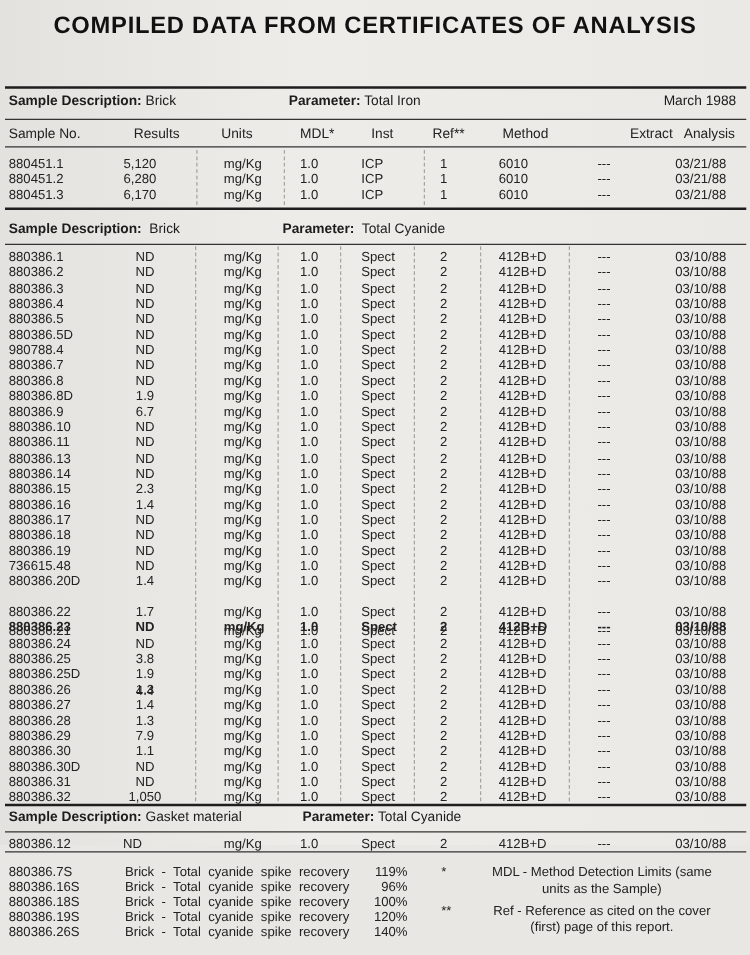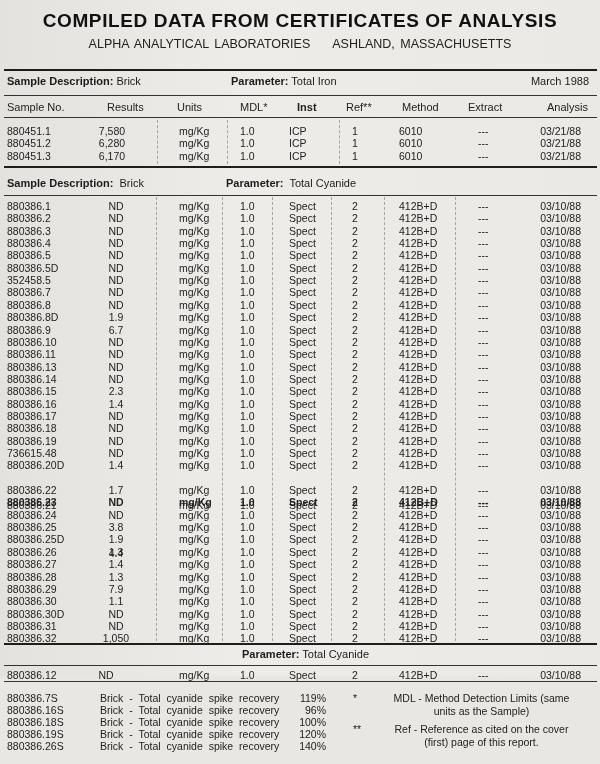--- a/index.html
+++ b/index.html
@@ -48,49 +48,46 @@
   .fn { position:absolute; left:353px; width:240px; font-size:10.5px; line-height:12px; color:#222; }
   .fn .mark { position:absolute; left:0; }
   .fn .txt { position:absolute; left:16px; width:225px; text-align:center; }
 </style>
 </head>
 <body>
 
 <div class="page">
 
   <div class="title">COMPILED DATA FROM CERTIFICATES OF ANALYSIS</div>
-  <div class="subtitle">
-    <span>ALPHA ANALYTICAL LABORATORIES</span><span class="sep"></span><span>ASHLAND, MASSACHUSETTS</span>
-  </div>
 
   <div class="hr thick" style="top:69px;"></div>
   <div class="sechead" style="top:75px;">
     <span class="desc"><span class="lbl">Sample Description:</span> <span>Brick</span></span>
     <span class="param" style="left:224px;"><span class="lbl">Parameter:</span> <span>Total Iron</span></span>
     <span class="date">March 1988</span>
   </div>
   <div class="hr thin" style="top:95px;"></div>
 
   <div class="colhead">
     <span style="left:7px;">Sample No.</span>
     <span style="left:107px;">Results</span>
     <span style="left:177px;">Units</span>
     <span style="left:240px;">MDL*</span>
-    <span style="left:297px;font-weight:bold;">Inst</span>
+    <span style="left:297px;">Inst</span>
     <span style="left:346px;">Ref**</span>
     <span style="left:402px;">Method</span>
-    <span style="left:468px;">Extract</span>
+    <span style="left:504px;">Extract</span>
     <span style="right:12px;">Analysis</span>
   </div>
   <div class="hr thin" style="top:117px;"></div>
 
   <div id="sec0">
       <div class="row" style="top: 125px;">
         <span class="c-sample">880451.1</span>
-        <span class="c-result" style="left: 82px;">7,580</span>
+        <span class="c-result" style="left: 82px;">5,120</span>
         <span class="c-units">mg/Kg</span>
         <span class="c-mdl">1.0</span>
         <span class="c-inst">ICP</span>
         <span class="c-ref">1</span>
         <span class="c-method">6010</span>
         <span class="c-extract">---</span>
         <span class="c-analysis">03/21/88</span>
       </div>
       <div class="row" style="top: 137.3px;">
         <span class="c-sample">880451.2</span>
@@ -184,21 +181,21 @@
         <span class="c-result" style="left: 86px;">ND</span>
         <span class="c-units">mg/Kg</span>
         <span class="c-mdl">1.0</span>
         <span class="c-inst">Spect</span>
         <span class="c-ref">2</span>
         <span class="c-method">412B+D</span>
         <span class="c-extract">---</span>
         <span class="c-analysis">03/10/88</span>
       </div>
       <div class="row" style="top: 274.1px;">
-        <span class="c-sample">352458.5</span>
+        <span class="c-sample">980788.4</span>
         <span class="c-result" style="left: 86px;">ND</span>
         <span class="c-units">mg/Kg</span>
         <span class="c-mdl">1.0</span>
         <span class="c-inst">Spect</span>
         <span class="c-ref">2</span>
         <span class="c-method">412B+D</span>
         <span class="c-extract">---</span>
         <span class="c-analysis">03/10/88</span>
       </div>
       <div class="row" style="top: 286.45px;">
@@ -517,20 +514,21 @@
         <span class="c-inst">Spect</span>
         <span class="c-ref">2</span>
         <span class="c-method">412B+D</span>
         <span class="c-extract">---</span>
         <span class="c-analysis">03/10/88</span>
       </div>
     </div>
 
   <div class="hr thick" style="top:643px;"></div>
   <div class="sechead" style="top:648px;">
+    <span class="desc"><span class="lbl">Sample Description:</span> <span>Gasket material</span></span>
     <span class="param" style="left:235px;"><span class="lbl">Parameter:</span> <span>Total Cyanide</span></span>
   </div>
   <div class="hr thin" style="top:665px;"></div>
 
   <div id="sec2">
       <div class="row" style="top: 669px;">
         <span class="c-sample">880386.12</span>
         <span class="c-result" style="left: 76px;">ND</span>
         <span class="c-units">mg/Kg</span>
         <span class="c-mdl">1.0</span>

